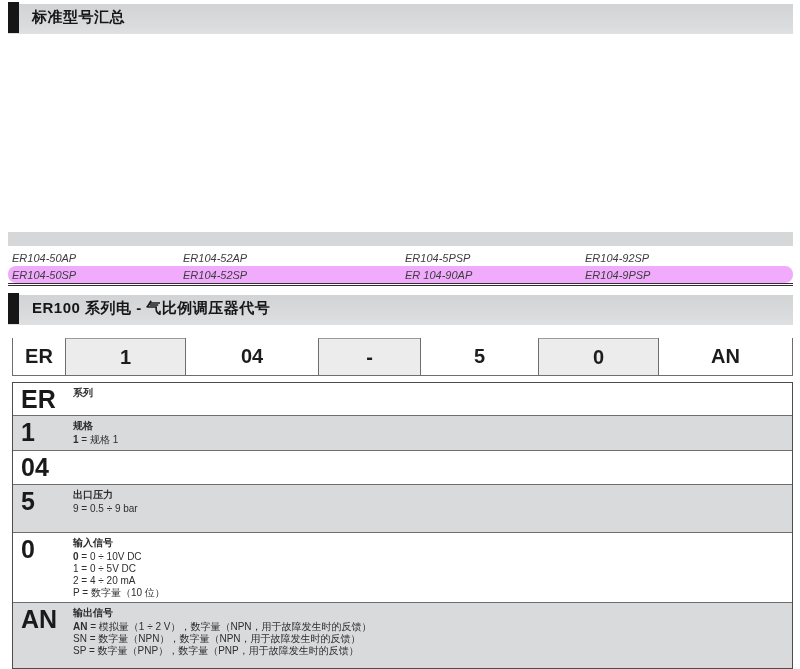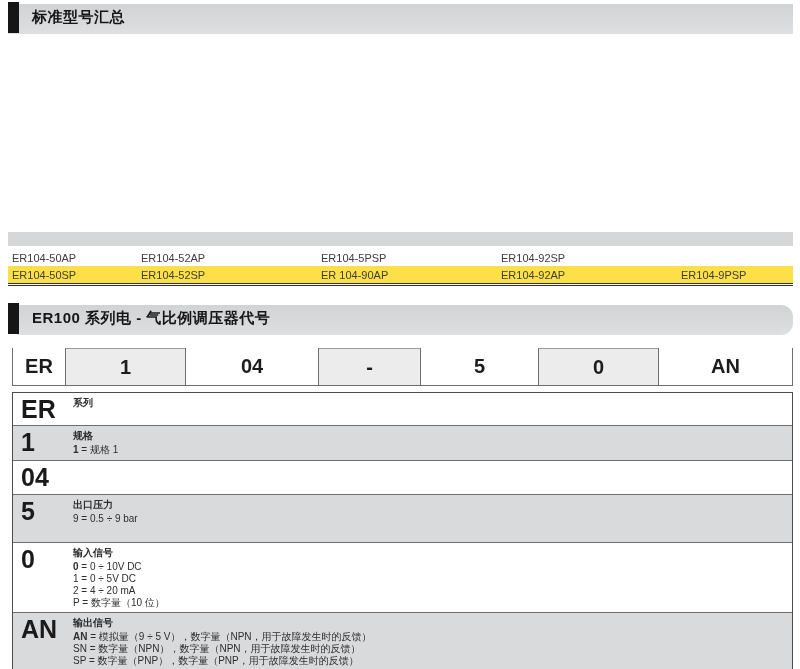--- a/index.html
+++ b/index.html
@@ -30,23 +30,23 @@
   }
   .sec-head.first { margin-top:4px; }
 
   
   .models {
     margin:198px 7px 0 8px;
     border-bottom:3px double #2f2f2f;
   }
   .models-head { height:14px; background:#d6d7d9; margin-bottom:3px; }
   .models-row { display:flex; height:17px; align-items:center; font-size:11px; color:#3d3d3d; }
-  .models-row.alt { background:#fde047; }
-  .models-row > div { box-sizing:border-box; padding-left:4px; white-space:nowrap; }
-  .mc0 { width:129px; } .mc1,.mc2,.mc3 { width:180px; } .mc4 { flex:1; }
+  .models-row.alt { background:#f0abfc;border-radius:8px; }
+  .models-row > div { box-sizing:border-box; padding-left:4px; white-space:nowrap;font-style:italic; }
+  .mc0 { width:129px; } .mc1,.mc2,.mc3 { width:180px;margin-left:42px; } .mc4 { flex:1; }
 
   
   .code-row { display:flex; margin:13px 7px 0 12px; height:38px; }
   .code-row > div {
     box-sizing:border-box;
     border-left:1px solid #6e6e6e;
     border-bottom:1px solid #6e6e6e;
     display:flex; align-items:center; justify-content:center;
     font-size:20px; font-weight:bold; color:#1c1c1c;
     background:#ffffff;
@@ -92,26 +92,25 @@
     <div class="models-row">
       <div class="mc0">ER104-50AP</div>
       <div class="mc1">ER104-52AP</div>
       <div class="mc2">ER104-5PSP</div>
       <div class="mc4">ER104-92SP</div>
     </div>
     <div class="models-row alt">
       <div class="mc0">ER104-50SP</div>
       <div class="mc1">ER104-52SP</div>
       <div class="mc2">ER 104-90AP</div>
-      <div class="mc3">ER104-92AP</div>
       <div class="mc4">ER104-9PSP</div>
     </div>
   </div>
 
-  <div class="sec-head" style="margin-top:19px;border-radius:12px;">
+  <div class="sec-head" style="margin-top:9px;">
     <div class="bar"></div>
     <div class="title">ER100 系列电 - 气比例调压器代号</div>
   </div>
 
   <div class="code-row">
     <div class="cs0">ER</div>
     <div class="cs1 gray">1</div>
     <div class="cs2">04</div>
     <div class="cs3 gray">-</div>
     <div class="cs4">5</div>
@@ -156,20 +155,20 @@
         <div class="opt-line"><span class="opt-key">1</span><span> = 0 ÷ 5V DC</span></div>
         <div class="opt-line"><span class="opt-key">2</span><span> = 4 ÷ 20 mA</span></div>
         <div class="opt-line"><span class="opt-key">P</span><span> = 数字量（10 位）</span></div>
       </div>
     </div>
 
     <div class="ct-row gray r5">
       <div class="ct-code">AN</div>
       <div class="ct-desc">
         <div class="ct-label">输出信号</div>
-        <div class="opt-line"><span class="opt-key em">AN</span><span> = 模拟量（9 ÷ 5 V），数字量（NPN，用于故障发生时的反馈）</span></div>
+        <div class="opt-line"><span class="opt-key em">AN</span><span> = 模拟量（1 ÷ 2 V），数字量（NPN，用于故障发生时的反馈）</span></div>
         <div class="opt-line"><span class="opt-key">SN</span><span> = 数字量（NPN），数字量（NPN，用于故障发生时的反馈）</span></div>
         <div class="opt-line"><span class="opt-key">SP</span><span> = 数字量（PNP），数字量（PNP，用于故障发生时的反馈）</span></div>
       </div>
     </div>
 
   </div>
 </div>
 
 </body></html>

